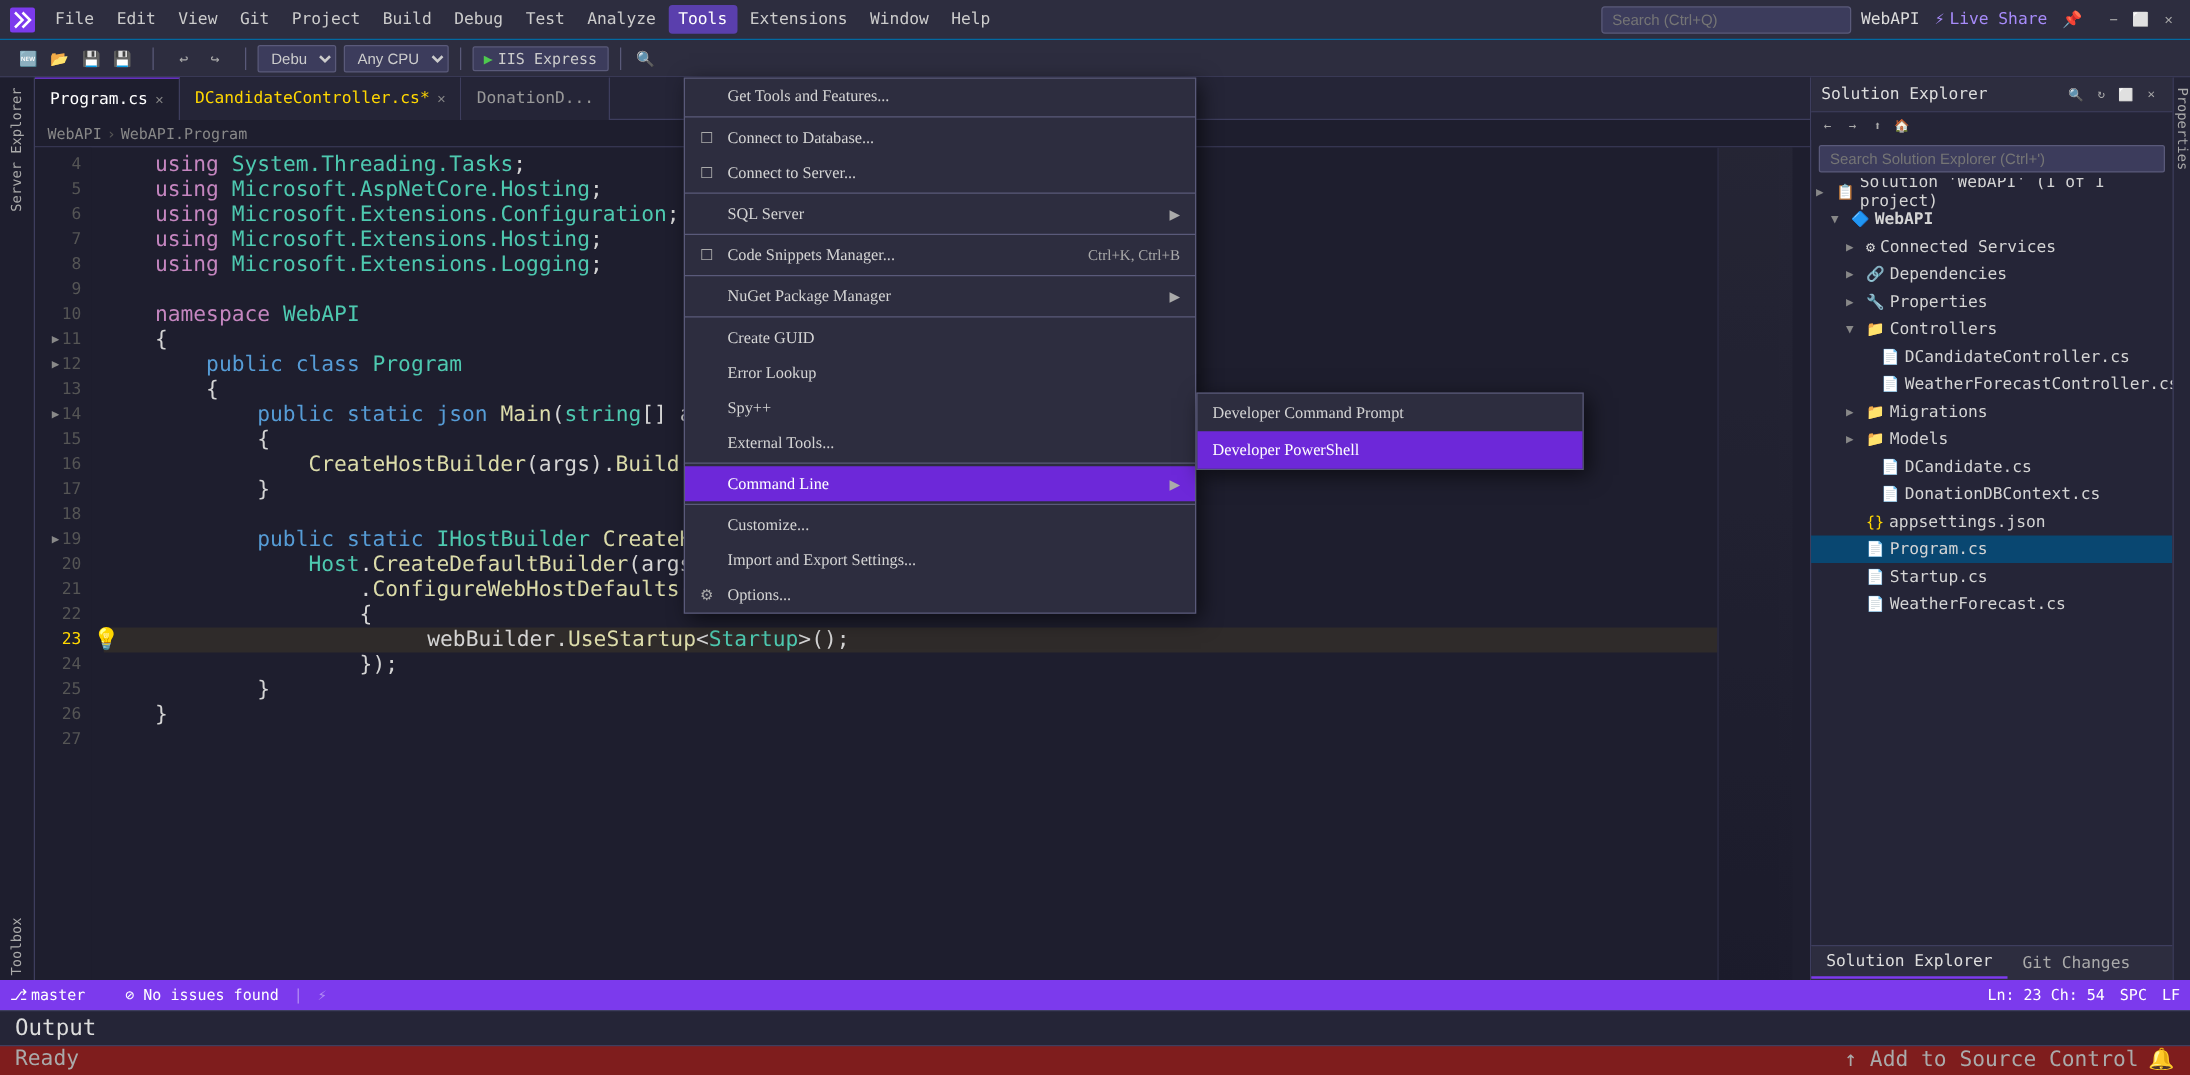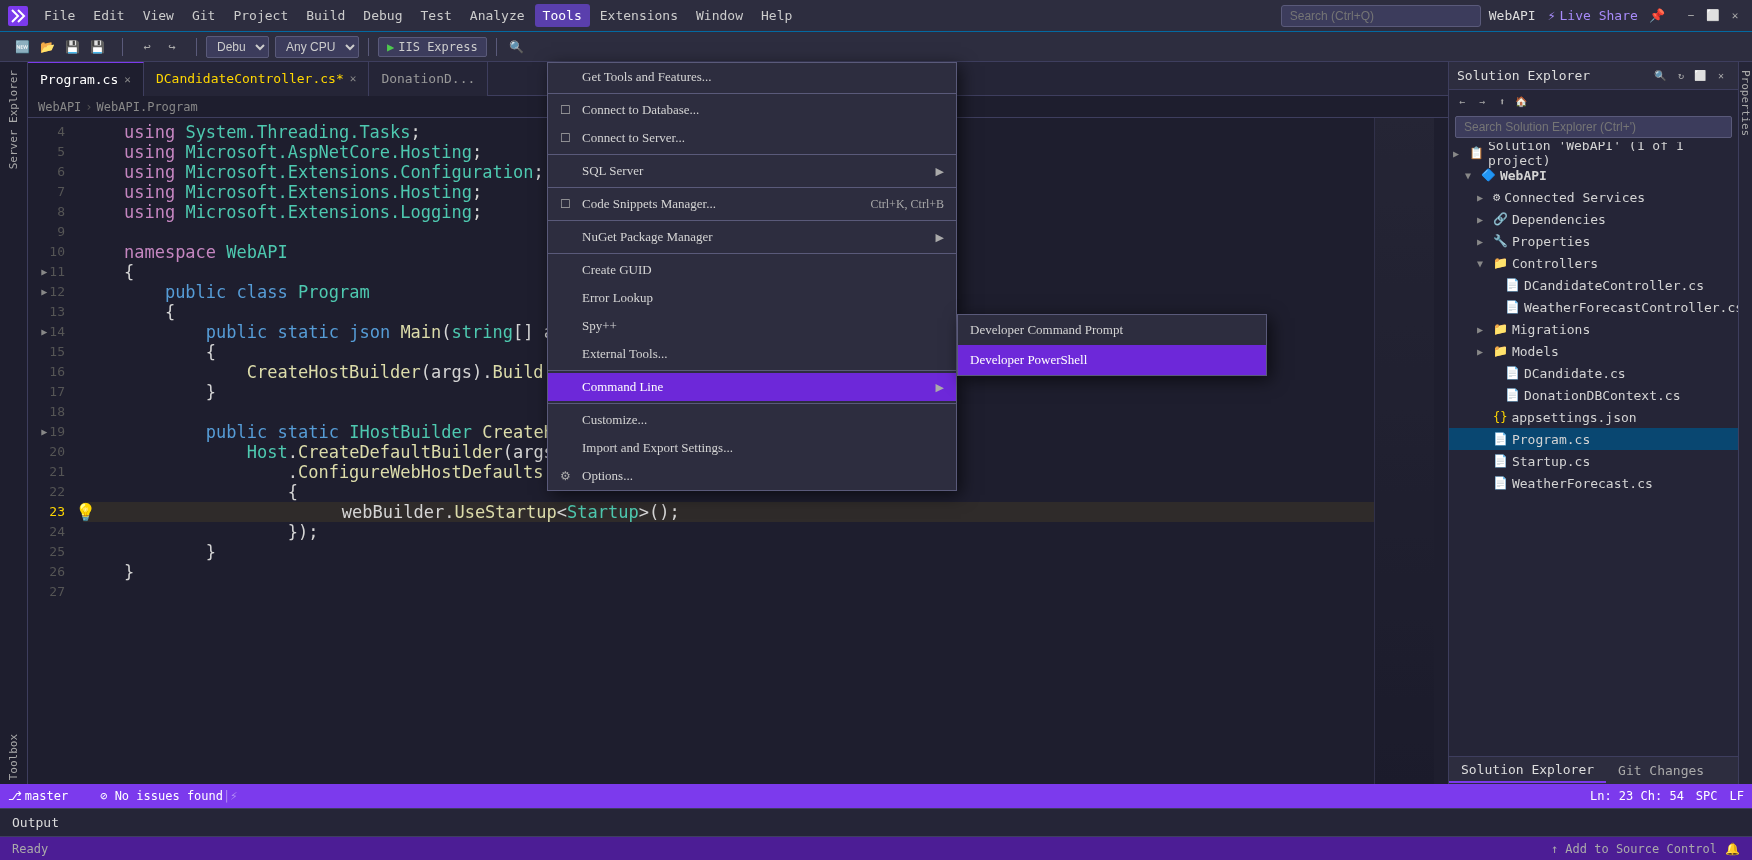--- a/index.html
+++ b/index.html
@@ -314,35 +314,35 @@
     .status-item { cursor: pointer; display: flex; align-items: center; gap: 3px; }
 
     
     .output-bar {
       height: 28px;
       background: #252537;
       display: flex;
       align-items: center;
       padding: 0 12px;
       border-top: 1px solid #3e3e5e;
-      font-size: 13px;
+      font-size: 18px;
       color: #ddd;
       gap: 8px;
     }
 
     
     .bottom-status {
       height: 24px;
-      background: #4c1d95;
-      display: flex;
-      align-items: center;
+      background: #7f1d1d;
+      display: flex;
+      align-items: flex-start;
       padding: 0 12px;
       justify-content: space-between;
       border-top: 1px solid #3e3e5e;
-      font-size: 12px;
+      font-size: 17px;
       color: #aaa;
     }
 
     
     .menu-overlay {
       position: absolute;
       top: 32px;
       left: 0;
       right: 0;
       bottom: 0;
@@ -726,21 +726,21 @@
   </div>
 </div>
 
 <div class="status-bar" style="height:24px;">
   <div class="status-left">
     <div class="status-item">
       <span>⎇</span>
       <span>master</span>
     </div>
   </div>
-  <div style="flex:1;display:flex;align-items:center;padding-left:20px;gap:0;">
+  <div style="flex:1;display:flex;align-items:center;padding-left:20px;gap:12px;">
     <div class="status-item">
       <span>⊘ No issues found</span>
     </div>
     <span style="color:rgba(255,255,255,0.4);">|</span>
     <span style="color:rgba(255,255,255,0.4);">⚡</span>
   </div>
   <div class="status-right">
     <span>Ln: 23  Ch: 54</span>
     <span>SPC</span>
     <span>LF</span>

